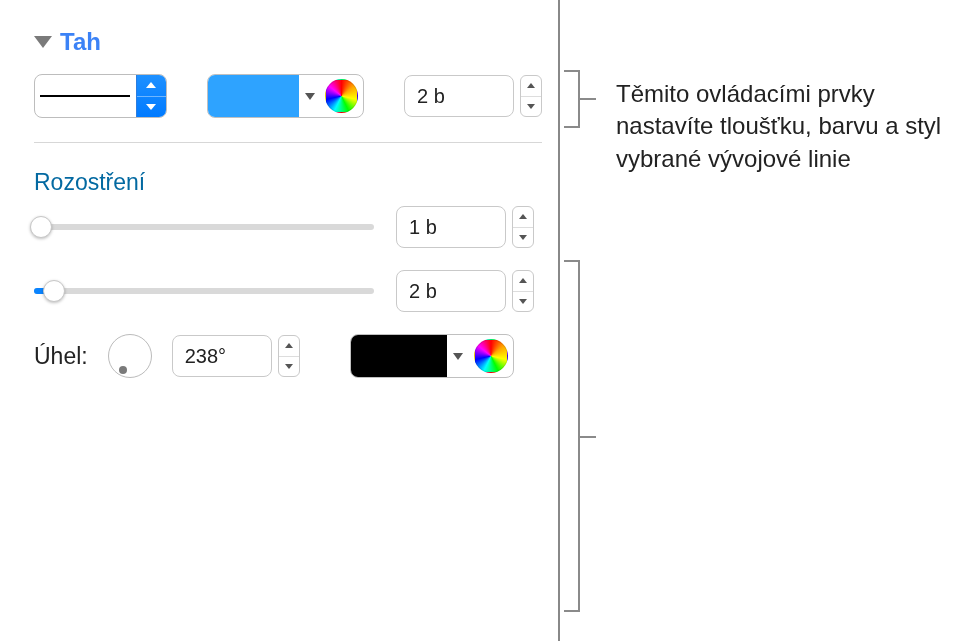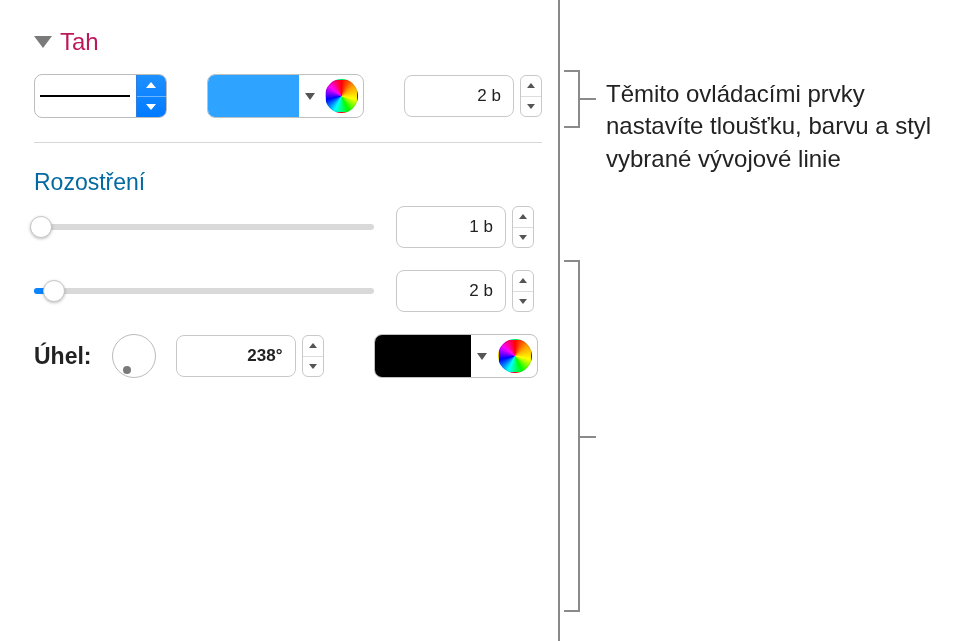--- a/index.html
+++ b/index.html
@@ -2,21 +2,21 @@
 <html><head>
 <meta charset="utf-8">
 <style>
   * { box-sizing: border-box; margin: 0; padding: 0; }
   html, body { width: 971px; height: 641px; font-family: -apple-system, "Helvetica Neue", Arial, sans-serif; background: #fff; }
   .root { display: flex; width: 971px; height: 641px; }
   .panel { width: 560px; height: 641px; background: #fff; border-right: 2px solid #888; padding: 28px 16px 20px 34px; }
   .callouts { flex: 1; position: relative; }
 
   
-  .section-header { display: flex; align-items: center; gap: 8px; font-weight: 400; font-size: 24px; color: #be185d; margin-bottom: 18px; text-align: right; }
+  .section-header { display: flex; align-items: center; gap: 8px; font-weight: 700; font-size: 24px; color: #3b82f6; margin-bottom: 18px; text-align: right; }
   .disclosure { width: 0; height: 0; border-left: 9px solid transparent; border-right: 9px solid transparent; border-top: 12px solid #7a7a7a; }
 
   
   .stroke-row { display: flex; align-items: center; gap: 40px; margin-bottom: 24px; }
 
   
   .popup { position: relative; display: inline-flex; align-items: center; height: 44px; border: 1px solid #bdbdbd; border-radius: 8px; background: #fff; overflow: hidden; }
   .popup .content { flex: 1; height: 100%; display: flex; align-items: center; justify-content: center; }
   .popup .stepper-blue { width: 30px; height: 100%; background: linear-gradient(#1e90ff,#007aff); border-left: 1px solid #2b7de0; display: flex; flex-direction: column; color: #fff; }
   .popup .stepper-blue div { flex: 1; display: flex; align-items: center; justify-content: center; font-size: 10px; }
@@ -30,21 +30,21 @@
 
   
   .colorfield { position: relative; display: inline-flex; align-items: center; height: 44px; border: 1px solid #c0c0c0; border-radius: 8px; overflow: hidden; }
   .colorfield .swatch { width: 96px; height: 100%; }
   .colorwheel { width: 34px; height: 34px; border-radius: 50%; background: conic-gradient(red,orange,yellow,lime,cyan,blue,magenta,red); margin: 0 5px; border: 1px solid rgba(0,0,0,.1); }
   .colorfield .drop { width: 22px; height: 100%; display: flex; align-items: center; justify-content: center; }
   .mini-down { width:0;height:0;border-left:5px solid transparent;border-right:5px solid transparent;border-top:7px solid #555; }
 
   
   .numwrap { display: inline-flex; align-items: center; gap: 6px; }
-  .numfield { width: 110px; height: 42px; border: 1px solid #c9c9c9; border-radius: 8px; background: #fff; padding: 0 12px; display: flex; align-items: center; justify-content: flex-end; font-size: 17px; color: #222; }
+  .numfield { width: 110px; height: 42px; border: 1px solid #c9c9c9; border-radius: 8px; background: #fff; padding: 0 12px; display: flex; align-items: center; font-size: 20px; color: #222; }
   .stepper-grey { width: 22px; height: 42px; border: 1px solid #c9c9c9; border-radius: 6px; background: #fff; display: flex; flex-direction: column; }
   .stepper-grey div { flex: 1; display: flex; align-items: center; justify-content: center; }
   .stepper-grey div + div { border-top: 1px solid #ddd; }
   .sg-up { width:0;height:0;border-left:4px solid transparent;border-right:4px solid transparent;border-bottom:5px solid #555; }
   .sg-dn { width:0;height:0;border-left:4px solid transparent;border-right:4px solid transparent;border-top:5px solid #555; }
 
   .divider { height: 1px; background: #d7d7d7; margin: 2px 0 26px 0; }
 
   
   .check-row { display: flex; align-items: center; gap: 10px; margin-bottom: 22px; }
@@ -54,21 +54,21 @@
   
   .slider-group { margin-bottom: 22px; }
   .slider-label { font-size: 23px; color: #0369a1; margin-bottom: 10px; }
   .slider-row { display: flex; align-items: center; gap: 22px; }
   .slider { position: relative; width: 340px; height: 22px; }
   .track { position: absolute; top: 50%; left: 0; right: 0; height: 6px; transform: translateY(-50%); border-radius: 3px; background: #d9d9d9; }
   .fill { position: absolute; top: 50%; left: 0; height: 6px; transform: translateY(-50%); border-radius: 3px; background: #0a84ff; }
   .thumb { position: absolute; top: 50%; width: 22px; height: 22px; border-radius: 50%; background: #fff; border: 1px solid #c7c7c7; box-shadow: 0 1px 3px rgba(0,0,0,.25); transform: translate(-50%,-50%); }
 
   
-  .angle-row { display: flex; align-items: center; gap: 20px; margin-top: 4px; font-weight: bold; }
+  .angle-row { display: flex; align-items: center; gap: 20px; margin-top: 4px; }
   .angle-label { font-size: 23px; color: #222; }
   .angle-dial { width: 44px; height: 44px; border: 1px solid #bbb; border-radius: 50%; background: #fff; position: relative; }
   .angle-dot { width: 8px; height: 8px; border-radius: 50%; background: #7a7a7a; position: absolute; }
 
   
   #shadow-color { }
   #shadow-color .swatch { background: #000; }
 
   
   .callout-text { position: absolute; font-size: 24px; line-height: 1.35; color: #222; max-width: 350px; }
@@ -179,21 +179,21 @@
       </div>
     </div>
 
 
     <div class="angle-row">
       <span class="angle-label">Úhel:</span>
       <div class="angle-dial">
         <div class="angle-dot" id="angle-dot" style="left: 10.0512px; top: 30.7207px;"></div>
       </div>
       <div class="numwrap">
-        <div class="numfield" style="width:120px">
+        <div class="numfield" style="width:100px">
             <span>238°</span>
           </div>
         <div class="stepper-grey">
           <div>
               <span class="sg-up"></span>
             </div>
           <div>
               <span class="sg-dn"></span>
             </div>
         </div>
@@ -205,18 +205,18 @@
           </div>
         <div class="colorwheel"></div>
       </div>
     </div>
 
   </div>
 
   <div class="callouts">
     <div class="bracket" style="left:18px; top:70px; height:58px;"></div>
     <div class="lead" style="left:18px; top:98px; width:18px;"></div>
-    <div class="callout-text" style="left:46px; top:78px;">Těmito ovládacími prvky nastavíte tloušťku, barvu a styl vybrané vývojové linie</div>
+    <div class="callout-text" style="left:56px; top:78px;">Těmito ovládacími prvky nastavíte tloušťku, barvu a styl vybrané vývojové linie</div>
 
     <div class="bracket" style="left:18px; top:260px; height:352px;"></div>
     <div class="lead" style="left:18px; top:436px; width:18px;"></div>
   </div>
 </div>
 
 </body></html>

